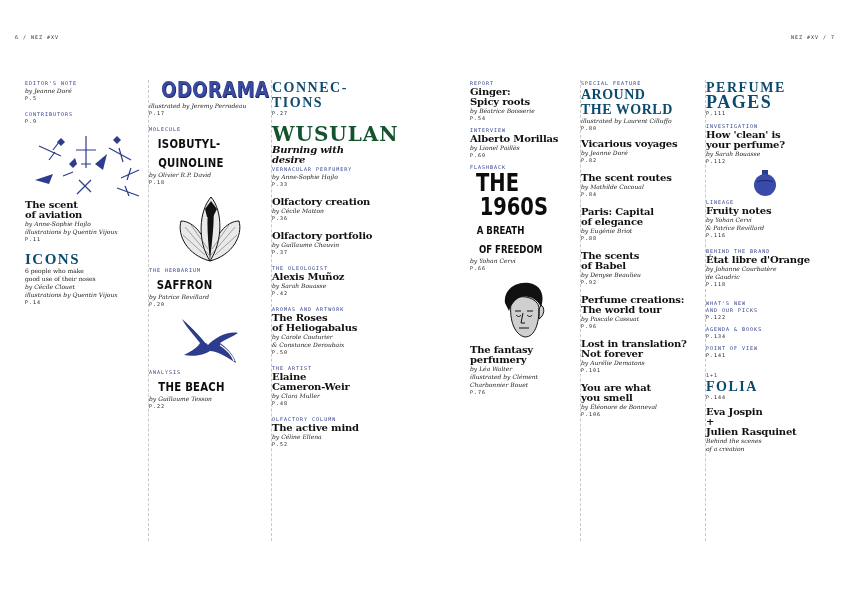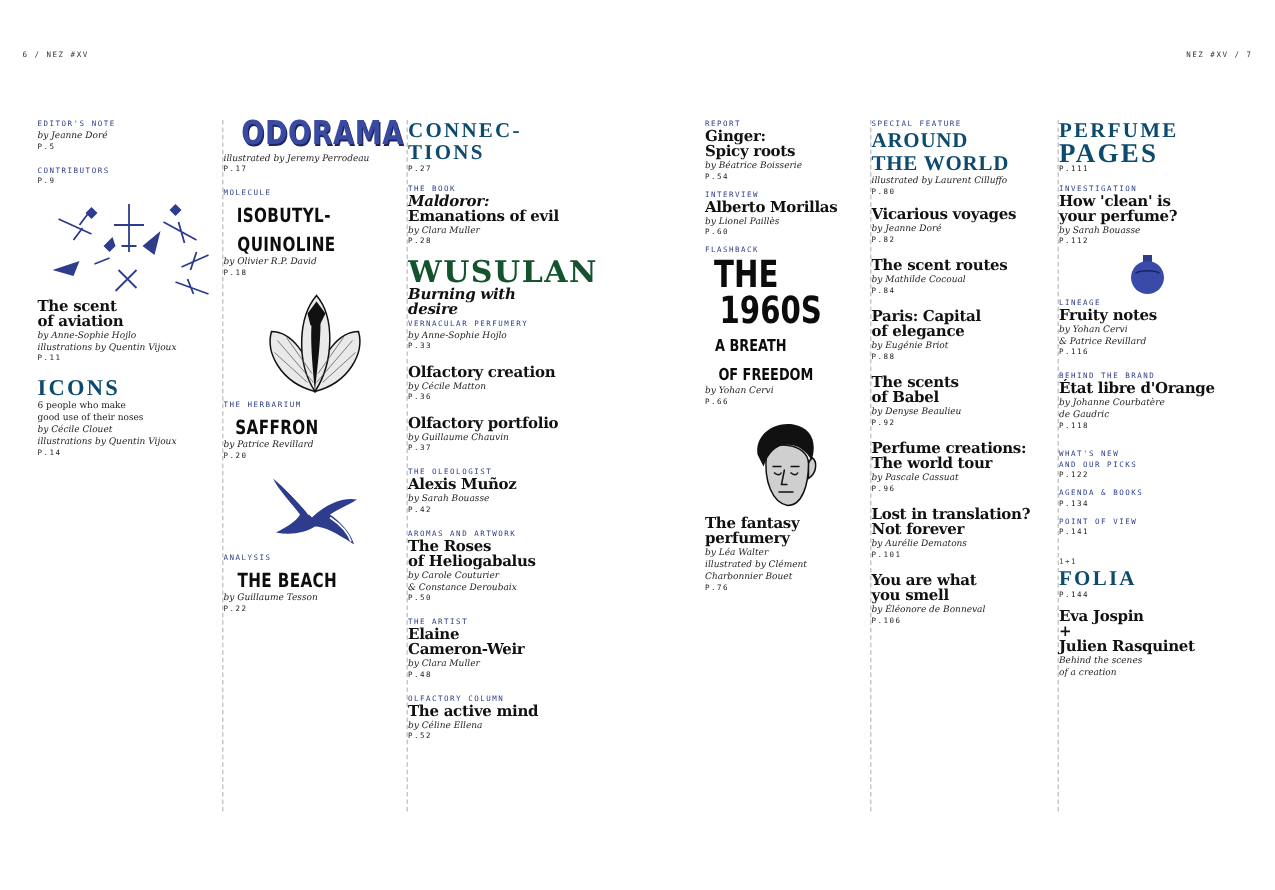--- a/index.html
+++ b/index.html
@@ -130,27 +130,20 @@
     <div class="page">P.22</div>
   </div>
 </div>
 
 <div class="col sep" style="left:271px; width:138px;">
   <div class="entry" style="margin-bottom:6px;">
     <div class="blockhead" style="font-size:14px;">CONNEC-</div>
     <div class="blockhead" style="font-size:14px;">TIONS</div>
     <div class="page">P.27</div>
   </div>
-  <div class="entry" style="margin-bottom:5px;">
-    <div class="kicker">THE BOOK</div>
-    <div class="title it">Maldoror:</div>
-    <div class="title">Emanations of evil</div>
-    <div class="by">by Clara Muller</div>
-    <div class="page">P.28</div>
-  </div>
   <div class="entry">
     <div class="wusulan">WUSULAN</div>
     <div class="title it">Burning with</div>
     <div class="title it">desire</div>
     <div class="kicker small-gap">VERNACULAR PERFUMERY</div>
     <div class="by">by Anne-Sophie Hojlo</div>
     <div class="page">P.33</div>
   </div>
   <div class="entry">
     <div class="title">Olfactory creation</div>

